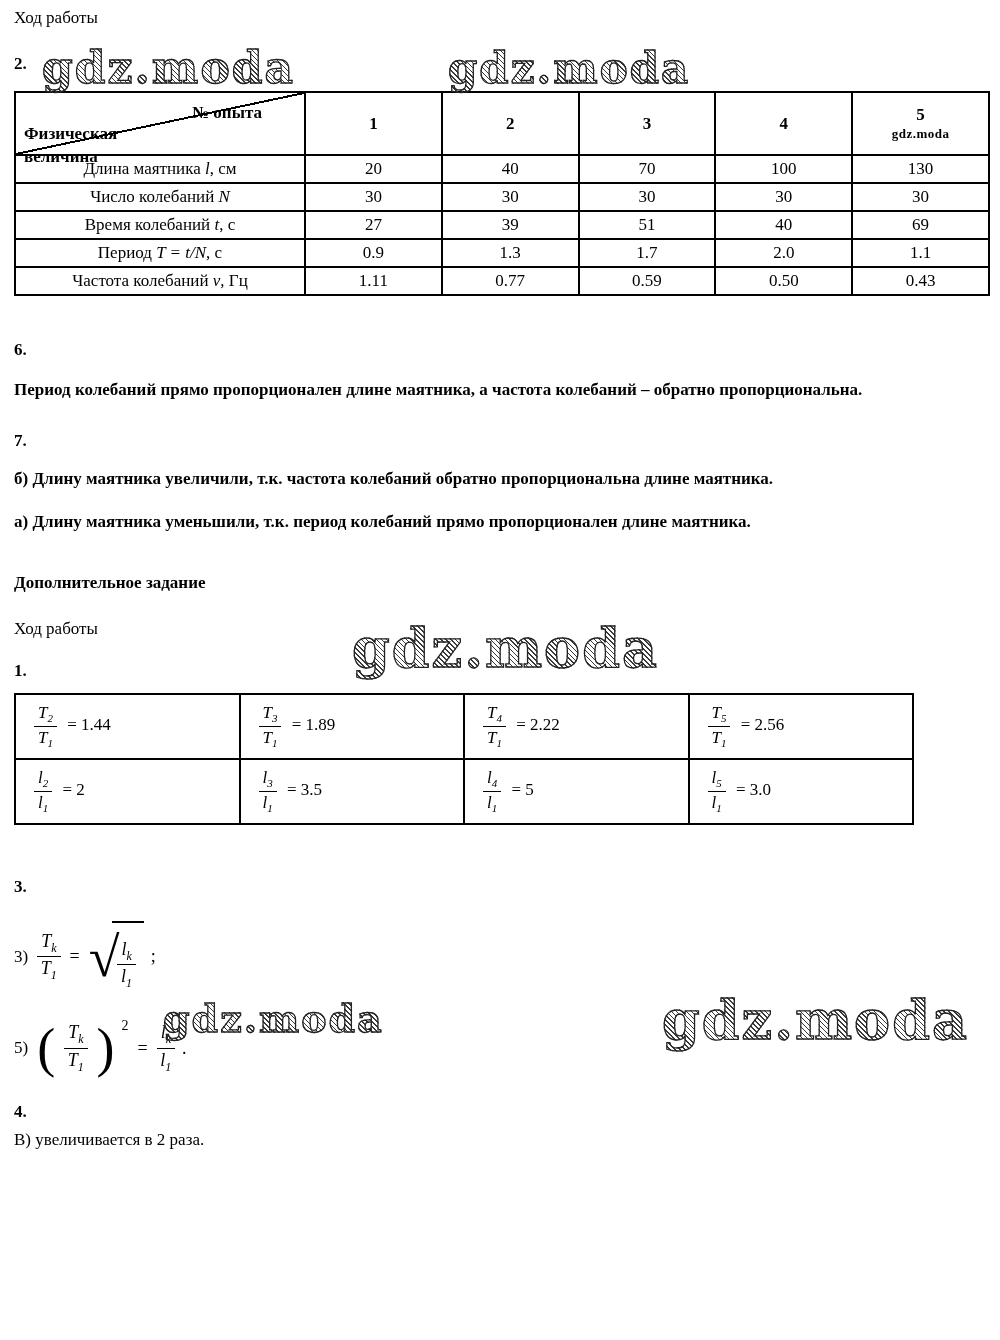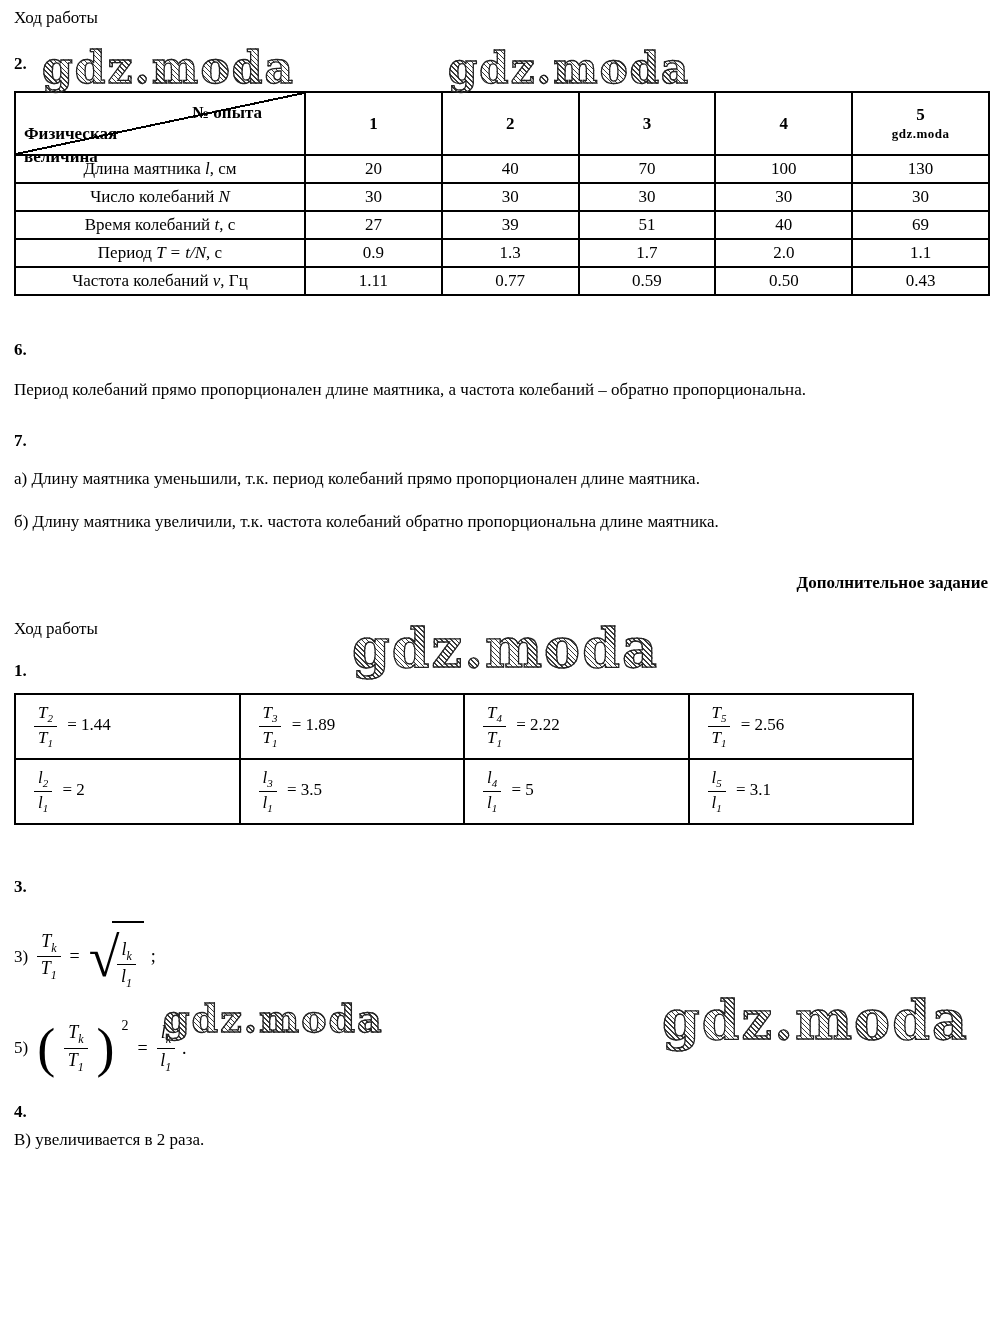--- a/index.html
+++ b/index.html
@@ -6,21 +6,21 @@
   html, body { margin: 0; padding: 0; }
   body {
     width: 1000px; height: 1340px; position: relative; overflow: hidden;
     background: #ffffff; color: #000;
     font-family: "Liberation Serif", "DejaVu Serif", serif;
     font-size: 17px;
   }
   .content { padding: 8px 12px 0 14px; position: relative; }
   p { margin: 0; }
   .sec { font-weight: bold; }
-  .para { text-align: justify; line-height: 1.7; }
+  .para { text-align: justify; line-height: 1.7; font-weight: bold; }
 
   
   .wm {
     position: absolute; white-space: nowrap; z-index: 4;
     font-family: "DejaVu Serif", serif; font-weight: 700; letter-spacing: 2px;
     color: transparent;
     background-image: repeating-linear-gradient(45deg, #3a3a3a 0, #3a3a3a 1px, rgba(0,0,0,0) 1px, rgba(0,0,0,0) 3.5px);
     -webkit-background-clip: text; background-clip: text;
     -webkit-text-stroke: 1.3px #232323;
   }
@@ -71,21 +71,21 @@
   .bigparen { font-size: 54px; line-height: 0; font-weight: 400; }
   .pow { display: inline-block; font-size: 14px; transform: translateY(-22px); margin-left: -2px; }
   .mtail { margin-left: -2px; }
 
   
   .mt-sec2   { margin-top: 26px; }
   .mt-sec6   { margin-top: 44px; }
   .mt-para6  { margin-top: 16px; }
   .mt-sec7   { margin-top: 26px; }
   .mt-para   { margin-top: 14px; }
-  .mt-extra  { margin-top: 36px; text-align: right; }
+  .mt-extra  { margin-top: 36px; }
   .mt-work2  { margin-top: 26px; }
   .mt-sec1   { margin-top: 22px; }
   .mt-sec3   { margin-top: 52px; }
   .mt-eq1    { margin-top: 24px; }
   .mt-eq2    { margin-top: 30px; }
   .mt-sec4   { margin-top: 28px; }
   .mt-ans    { margin-top: 8px; }
 </style>
 </head>
 <body>
@@ -160,22 +160,22 @@
       <td>0.50</td>
       <td>0.43</td>
     </tr>
   </tbody>
     </table>
 
   <p class="sec mt-sec6">6.</p>
   <p class="para mt-para6">Период колебаний прямо пропорционален длине маятника, а частота колебаний – обратно пропорциональна.</p>
 
   <p class="sec mt-sec7">7.</p>
+  <p class="para mt-para">б) Длину маятника увеличили, т.к. частота колебаний обратно пропорциональна длине маятника.</p>
   <p class="para mt-para">а) Длину маятника уменьшили, т.к. период колебаний прямо пропорционален длине маятника.</p>
-  <p class="para mt-para">б) Длину маятника увеличили, т.к. частота колебаний обратно пропорциональна длине маятника.</p>
 
   <p class="sec mt-extra">Дополнительное задание</p>
   <p class="mt-work2">Ход работы</p>
 
   <p class="sec mt-sec1">1.</p>
 
   <table class="t2">
     <tbody>
         <tr>
       <td>
@@ -227,21 +227,21 @@
           <span class="fn"><i>l</i><sub>4</sub></span>
           <span class="fd"><i>l</i><sub>1</sub></span>
         </span>
         <span class="req">= 5</span>
       </td>
       <td>
         <span class="frac">
           <span class="fn"><i>l</i><sub>5</sub></span>
           <span class="fd"><i>l</i><sub>1</sub></span>
         </span>
-        <span class="req">= 3.1</span>
+        <span class="req">= 3.0</span>
       </td>
     </tr>
   </tbody>
     </table>
 
   <p class="sec mt-sec3">3.</p>
 
   <div class="math-line mt-eq1">
     <span class="mlabel">3)</span>
     <span class="frac">

